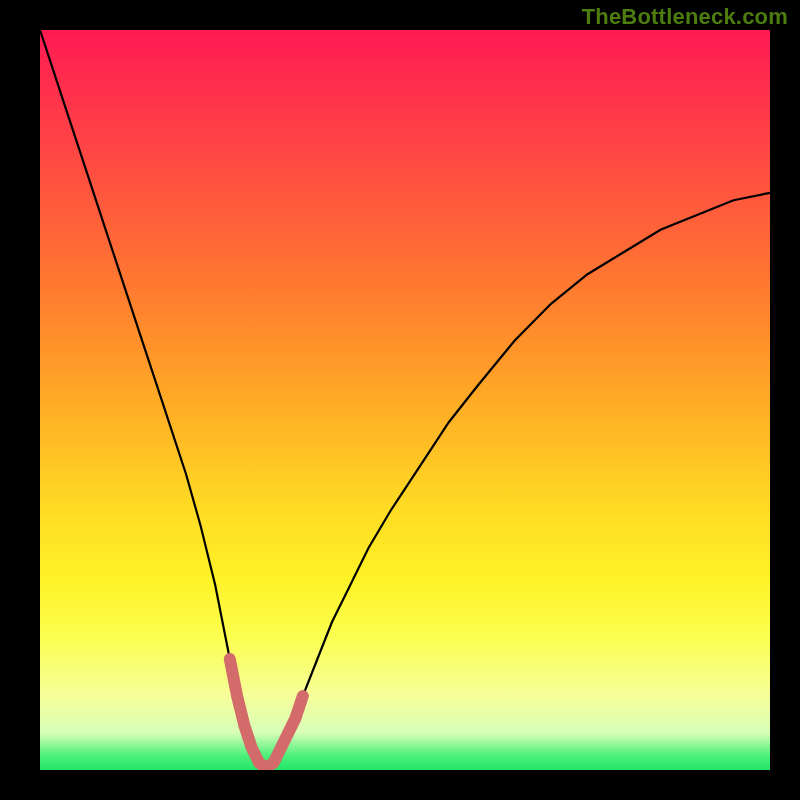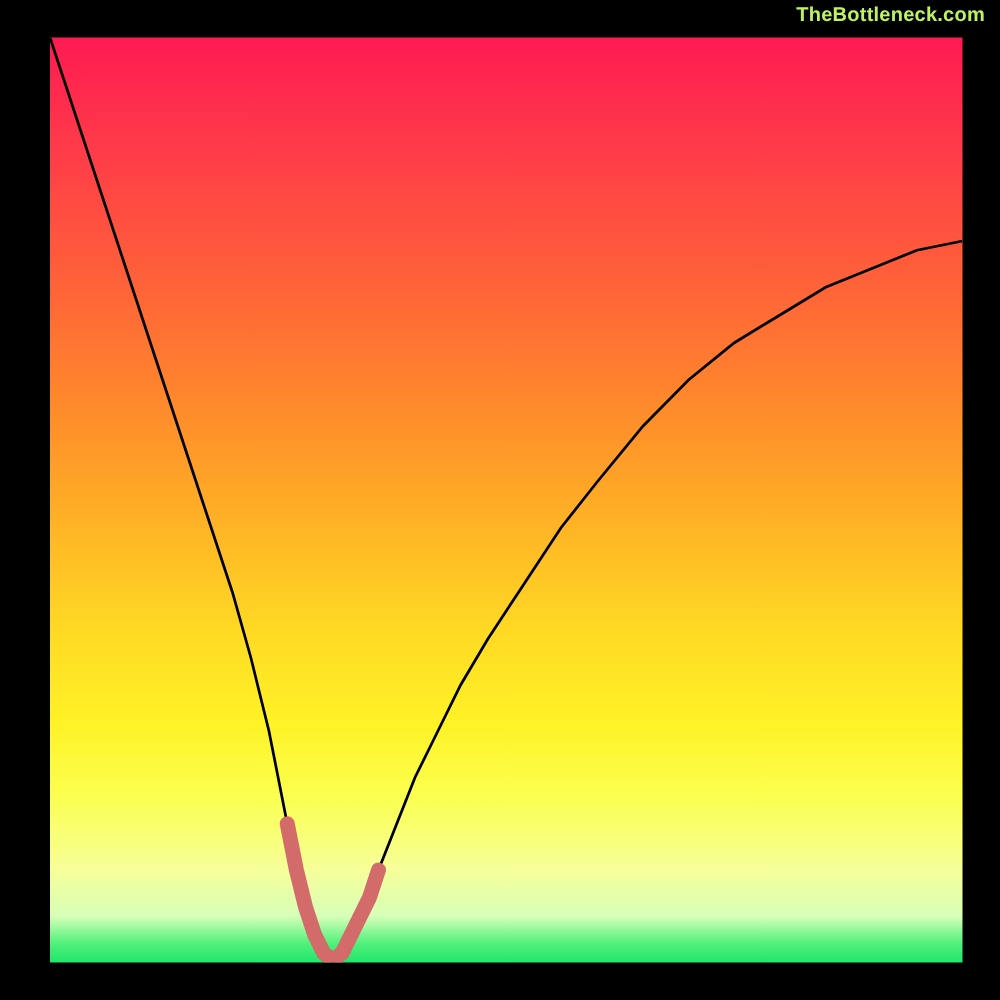--- a/index.html
+++ b/index.html
@@ -14,22 +14,22 @@
   .outer {
     position: relative;
     width: 800px;
     height: 800px;
     background: #000;
   }
   .watermark {
     position: absolute;
     top: 4px;
     right: 12px;
-    color: #bef264;
-    font-size: 16px;
+    color: #4d7c0f;
+    font-size: 22px;
     font-weight: 600;
     z-index: 20;
     letter-spacing: 0.2px;
   }
   .plot-area {
     position: absolute;
     left: 40px;
     top: 30px;
     width: 730px;
     height: 740px;

